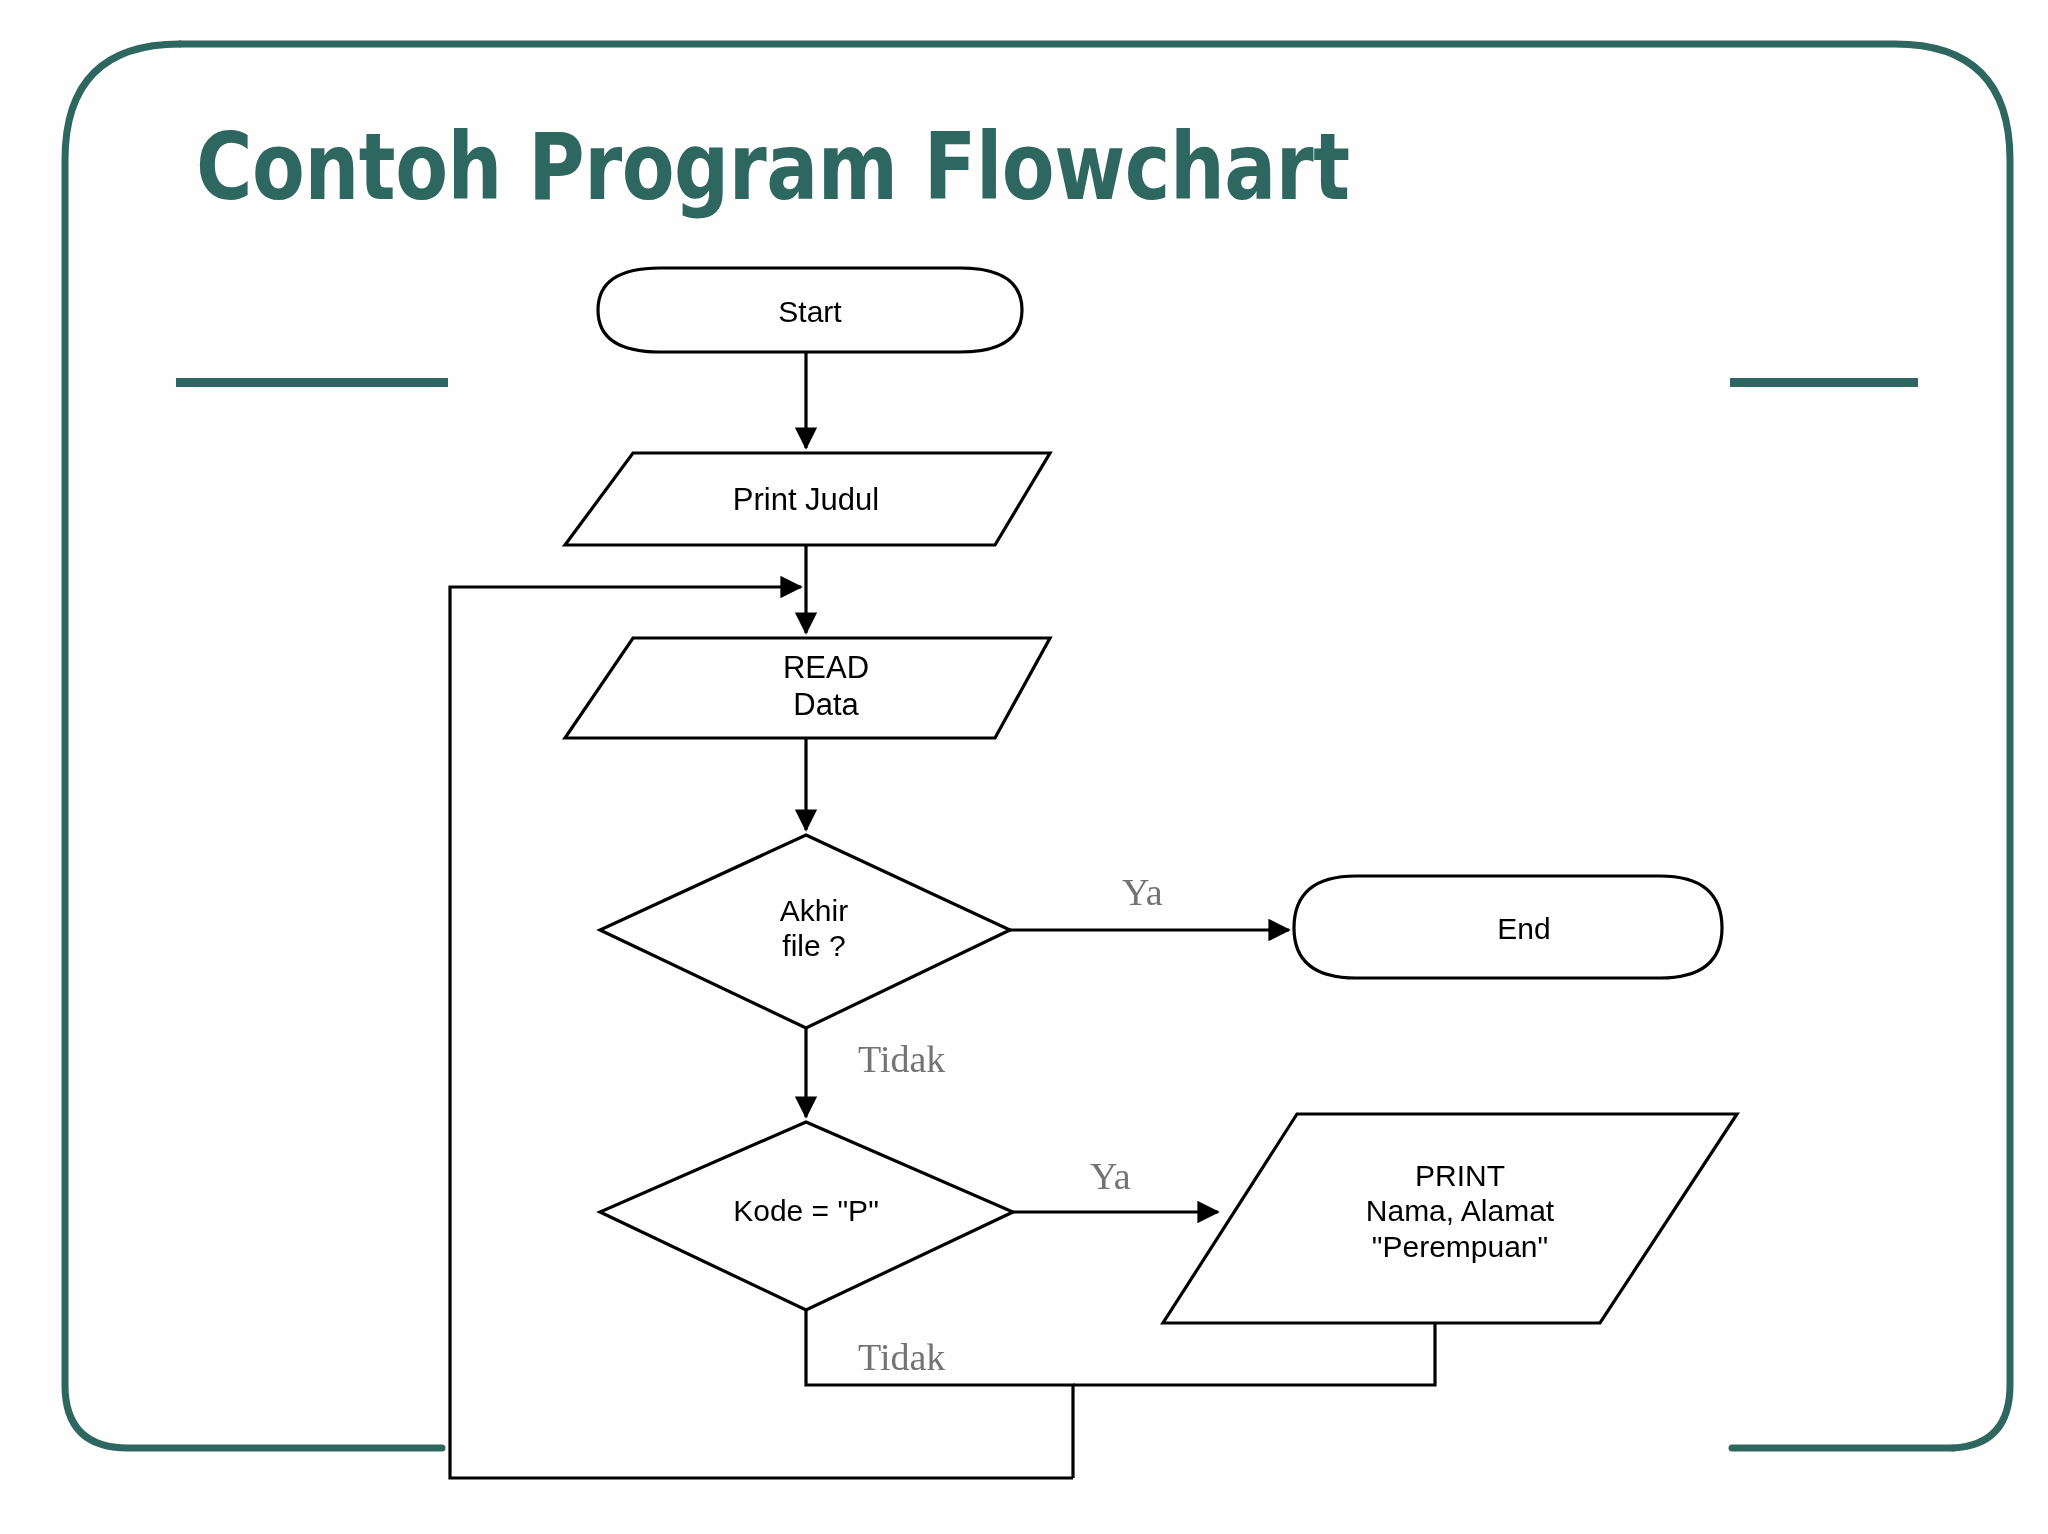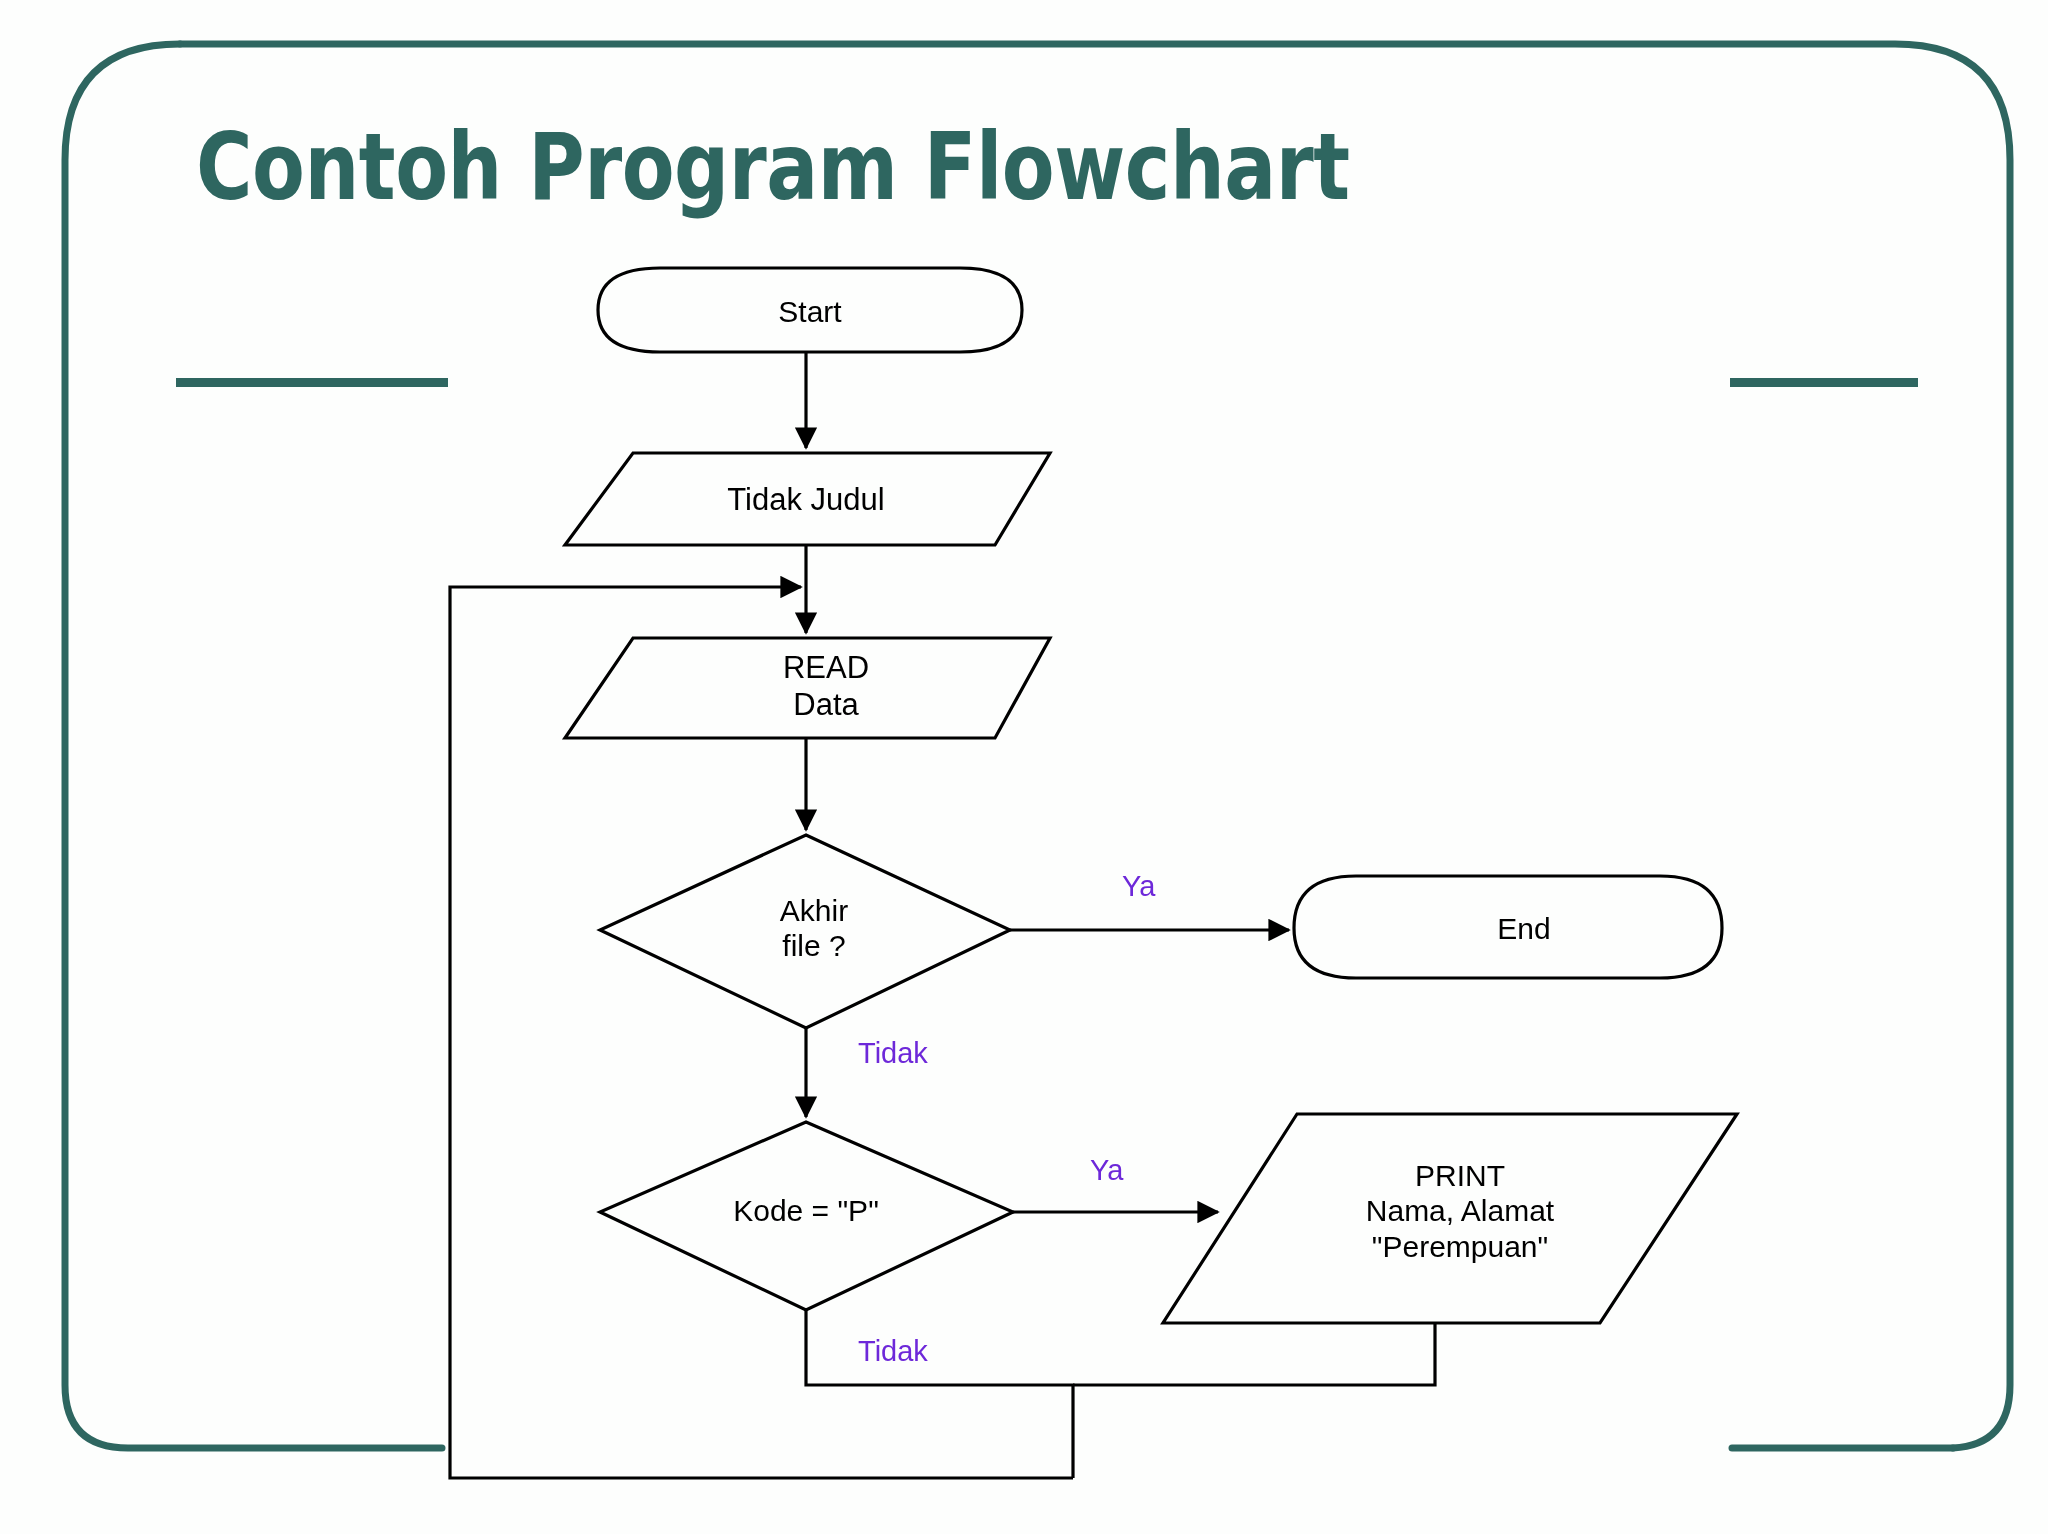--- a/index.html
+++ b/index.html
@@ -53,23 +53,23 @@
     position: absolute;
     text-align: center;
     color: #000000;
     font-family: "Liberation Sans", sans-serif;
     line-height: 1.18;
     white-space: pre-line;
     pointer-events: none;
   }
   .edge-label {
     position: absolute;
-    color: #6d28d9;
-    font-family: Liberation Sans, sans-serif;
-    font-size: 29px;
+    color: #737373;
+    font-family: Liberation Serif, serif;
+    font-size: 38px;
     white-space: nowrap;
   }
   .sz-start  { font-size: 30px; text-align: center; }
   .sz-proc   { font-size: 31px; }
   .sz-dec    { font-size: 30px; }
   .sz-print  { font-size: 30px; }
 </style>
 </head>
 <body>
 
@@ -130,21 +130,21 @@
       <path d="M 806 1310 L 806 1385 L 1073 1385 L 1073 1478"></path>
 
       <path d="M 1435 1323 L 1435 1385 L 1073 1385"></path>
 
       <path d="M 1073 1478 L 450 1478 L 450 587 L 801 587" marker-end="url(#arrow)"></path>
     </g>
   </svg>
 
   <div class="node-label sz-start" style="left:598px; top:294px; width:424px;">Start</div>
 
-  <div class="node-label sz-proc" style="left:600px; top:482px; width:412px;">Tidak Judul</div>
+  <div class="node-label sz-proc" style="left:600px; top:482px; width:412px;">Print Judul</div>
 
   <div class="node-label sz-proc" style="left:620px; top:650px; width:412px;">READ
 Data</div>
 
   <div class="node-label sz-dec" style="left:664px; top:893px; width:300px;">Akhir
 file ?</div>
 
   <div class="node-label sz-start" style="left:1294px; top:911px; width:460px;">End</div>
 
   <div class="node-label sz-dec" style="left:656px; top:1193px; width:300px;">Kode = "P"</div>

